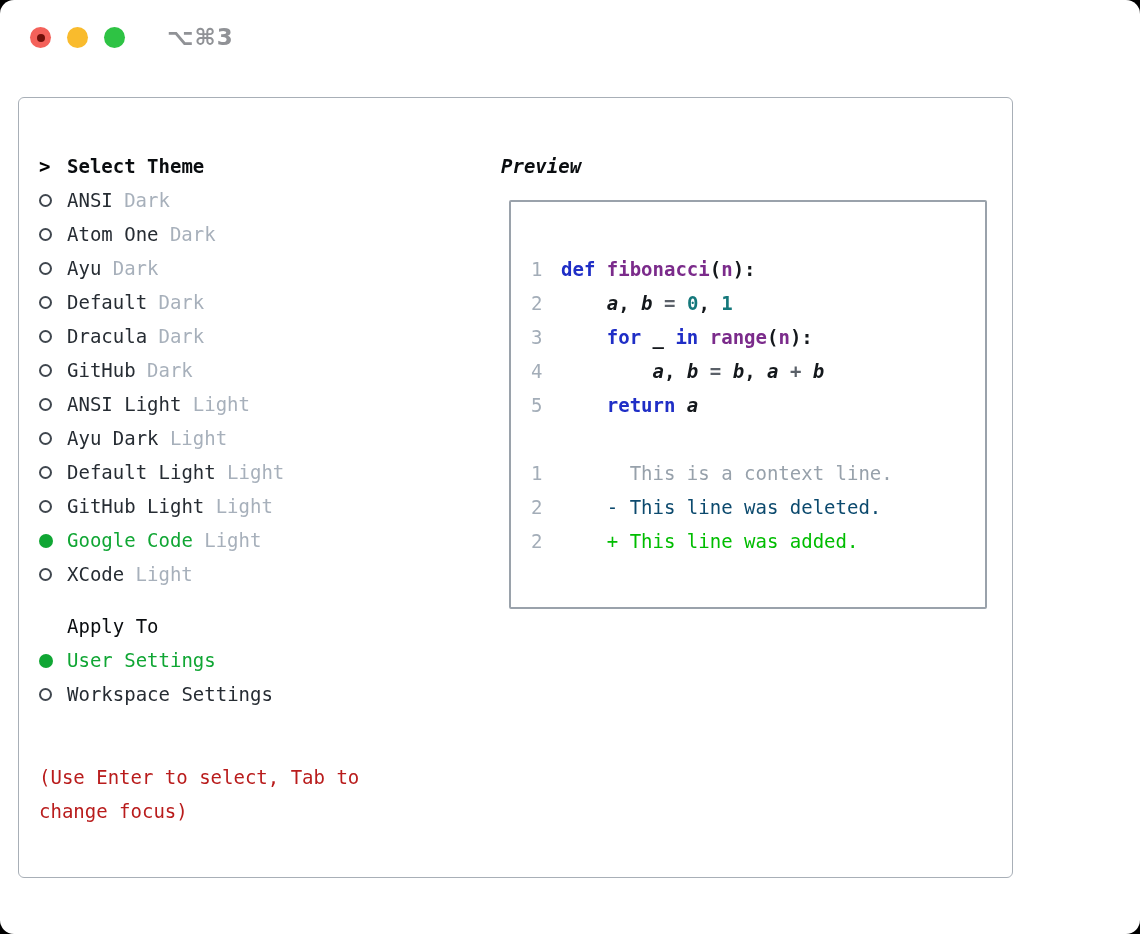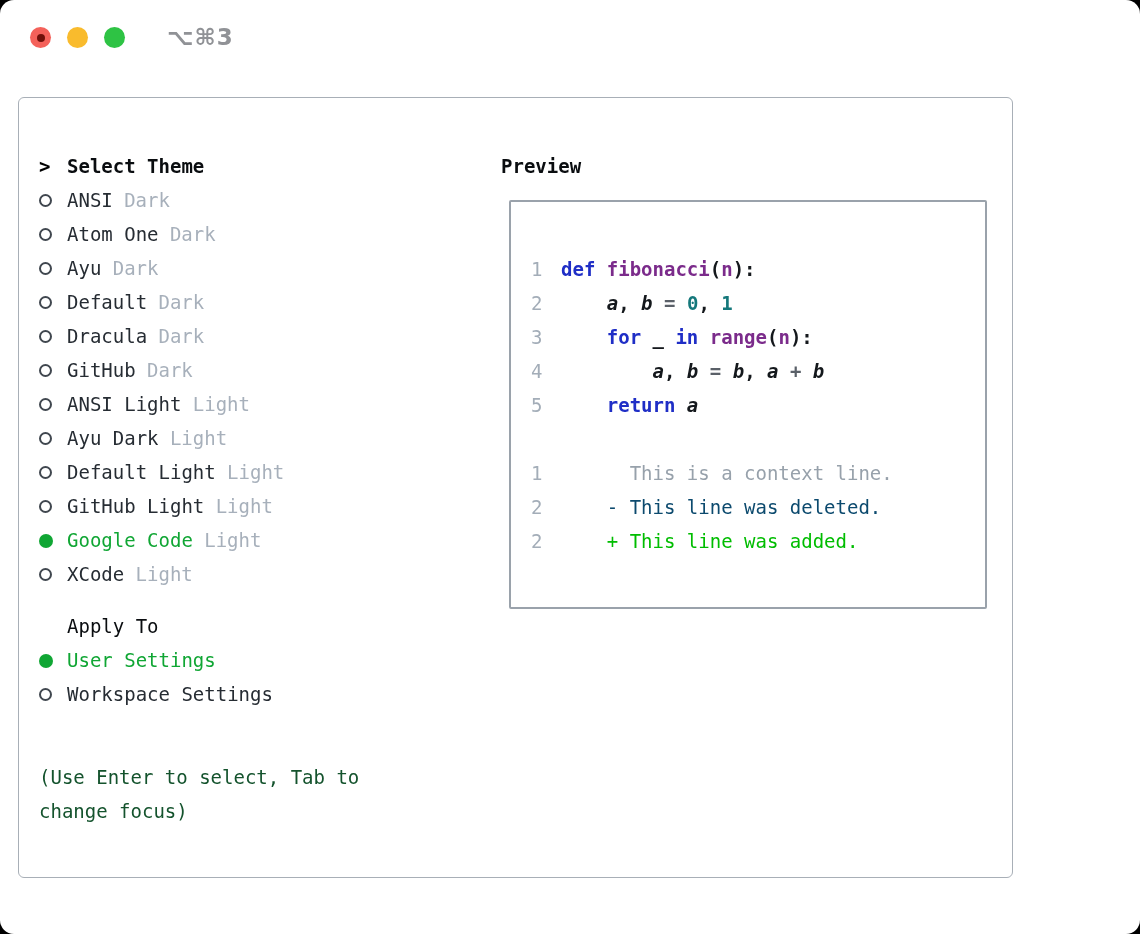--- a/index.html
+++ b/index.html
@@ -48,25 +48,25 @@
   .t-name.sel { color: var(--accent-green); }
   .t-variant { color: #a7b0bb; margin-left: 11.4px; white-space: pre; }
 
   .apply-block { position: absolute; left: 20px; top: 511px; }
   .apply-header { color: #0a0d10; }
   .o-name { color: #262c33; white-space: pre; }
   .o-name.sel { color: var(--accent-green); }
 
   .help {
     position: absolute; left: 20px; top: 662px; width: 370px;
-    font-size: 19px; line-height: 34px; color: #14532d;
+    font-size: 19px; line-height: 34px; color: #b91c1c;
   }
 
   
-  .preview-label { position: absolute; left: 482px; top: 51px; }
+  .preview-label { position: absolute; left: 482px; top: 51px; font-style: italic; }
   .preview-box {
     position: absolute; left: 490px; top: 102px; width: 478px; height: 409px;
     border: 2px solid #9aa2ab; border-radius: 2px; background: #fff;
     padding: 50px 0 0 20px; overflow: hidden;
   }
   .pline { display: flex; height: 34px; align-items: center; font-size: 19px; }
   .ln { width: 14px; flex: 0 0 14px; margin-right: 16px; color: #a3adb8; text-align: left; white-space: pre; }
   .ptext { white-space: pre; color: #14181c; font-weight: bold; }
   .spacer-line { height: 34px; }
 

